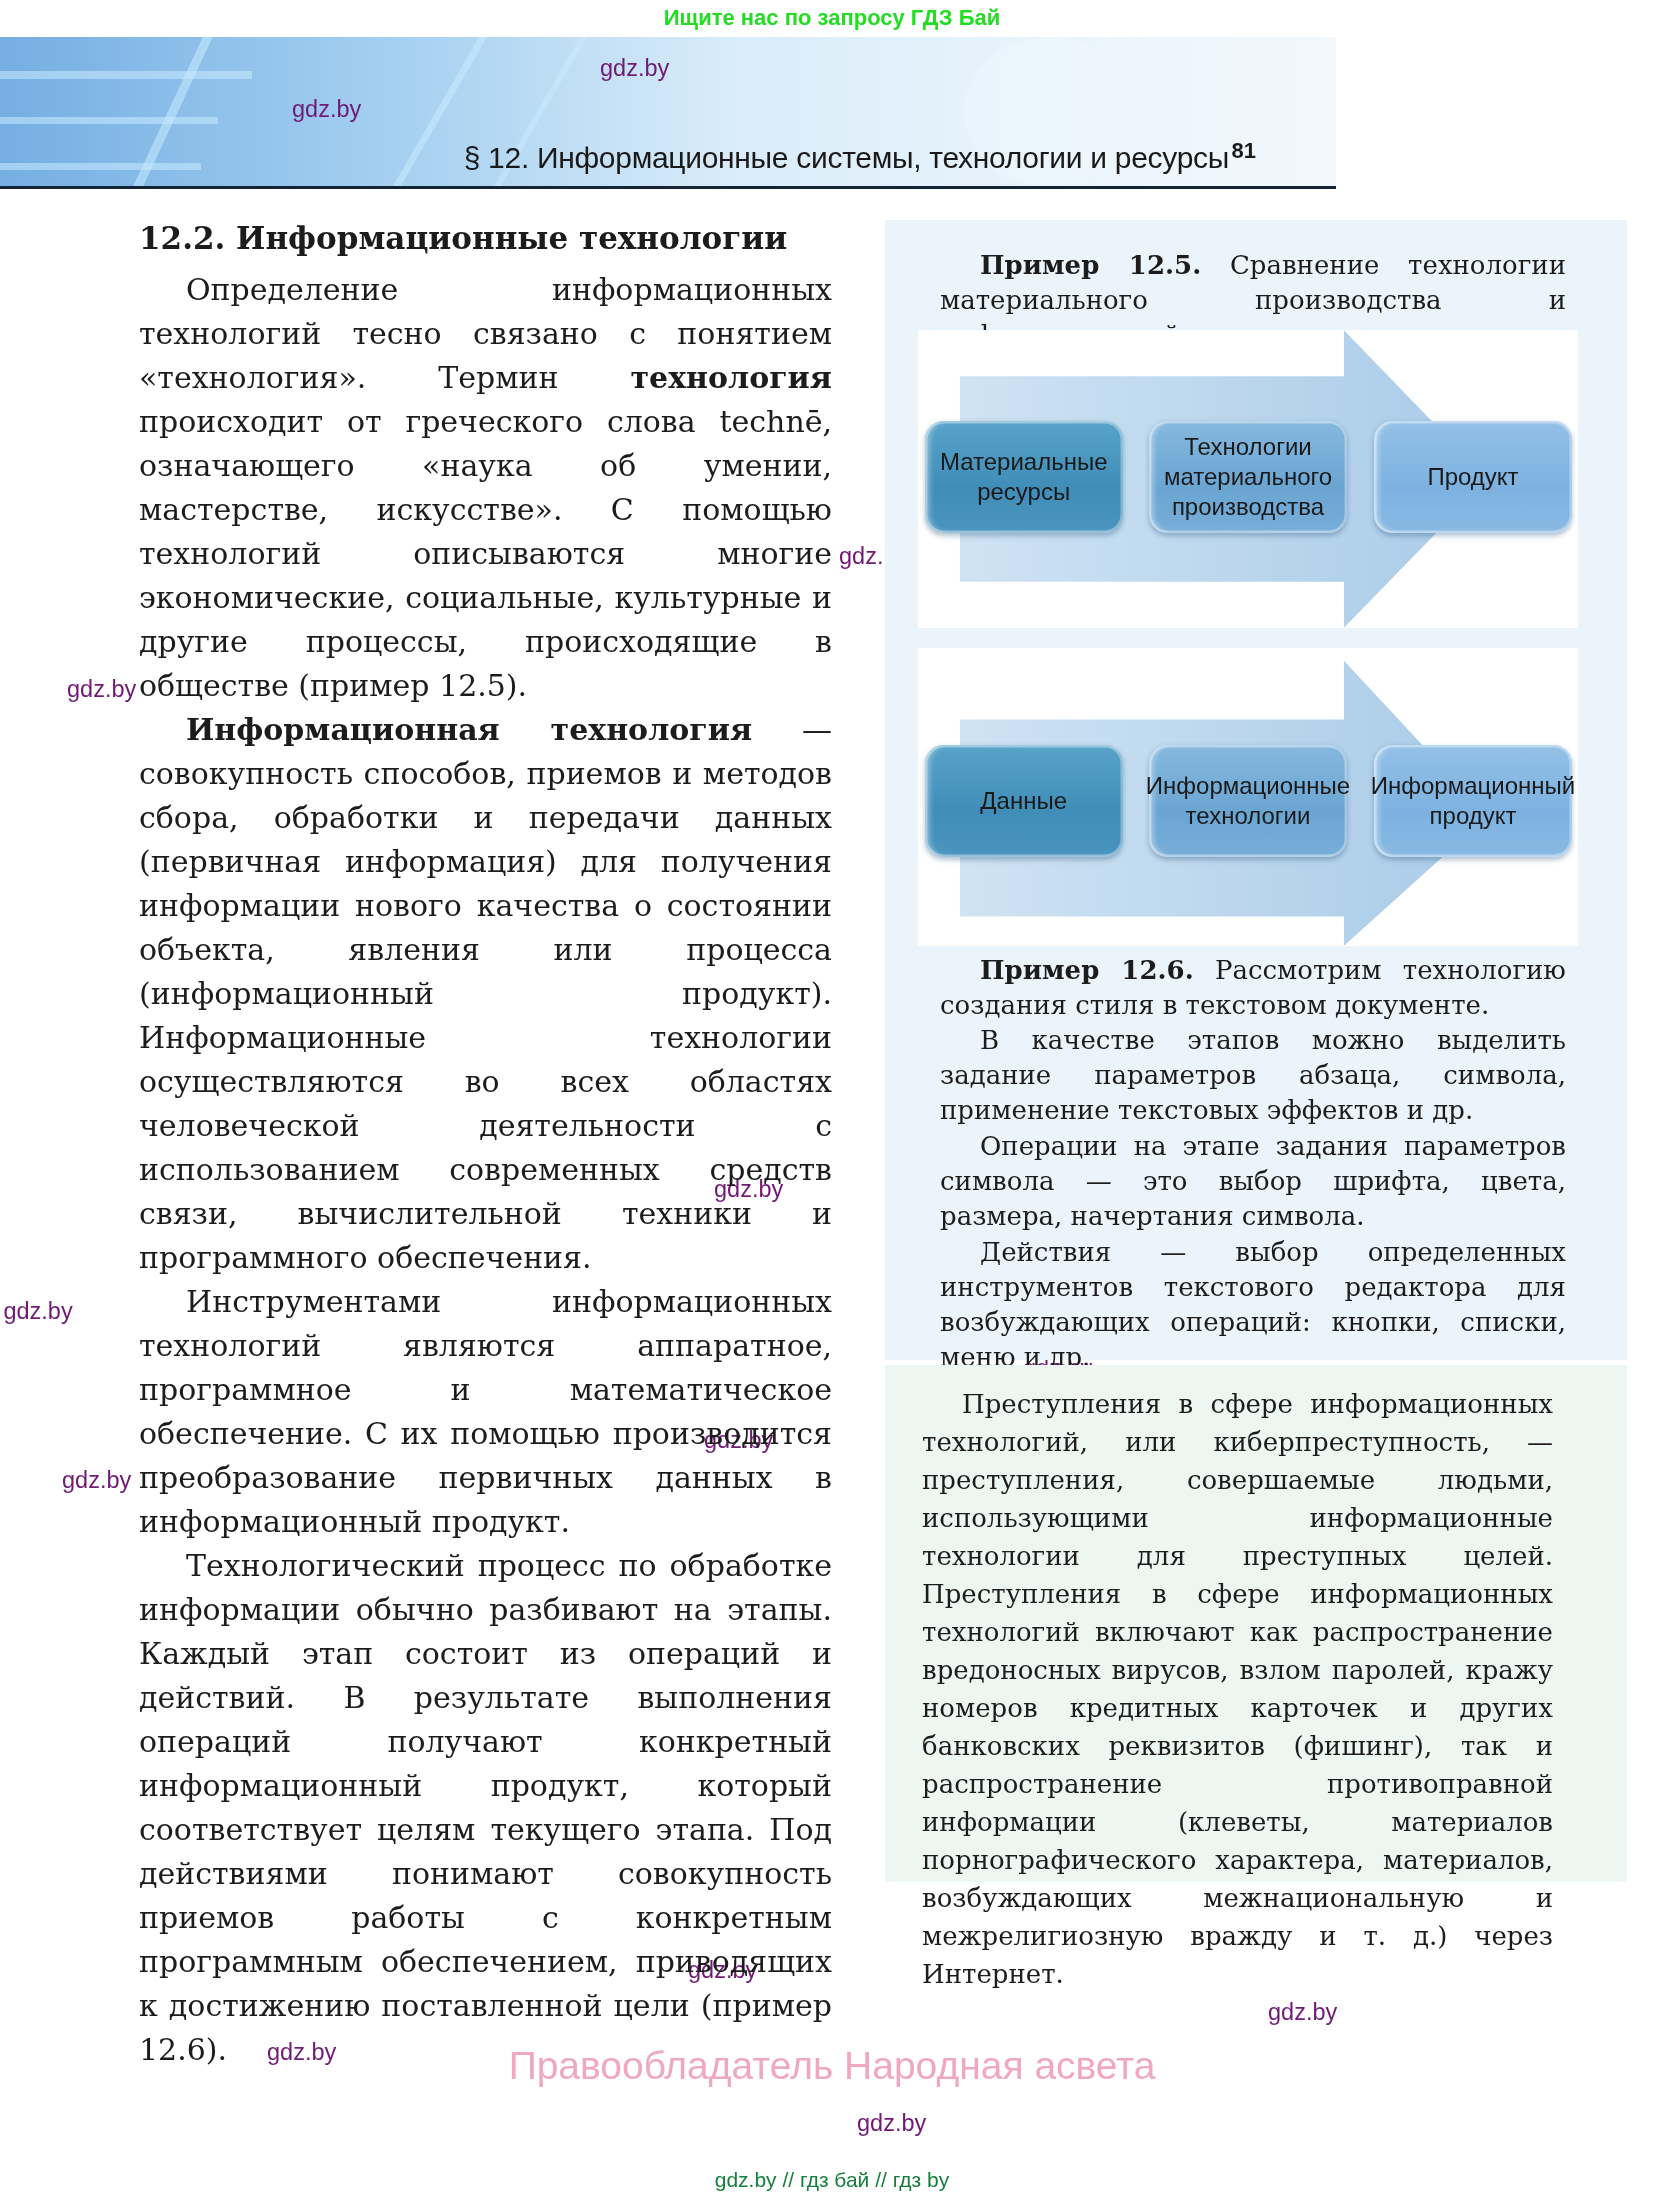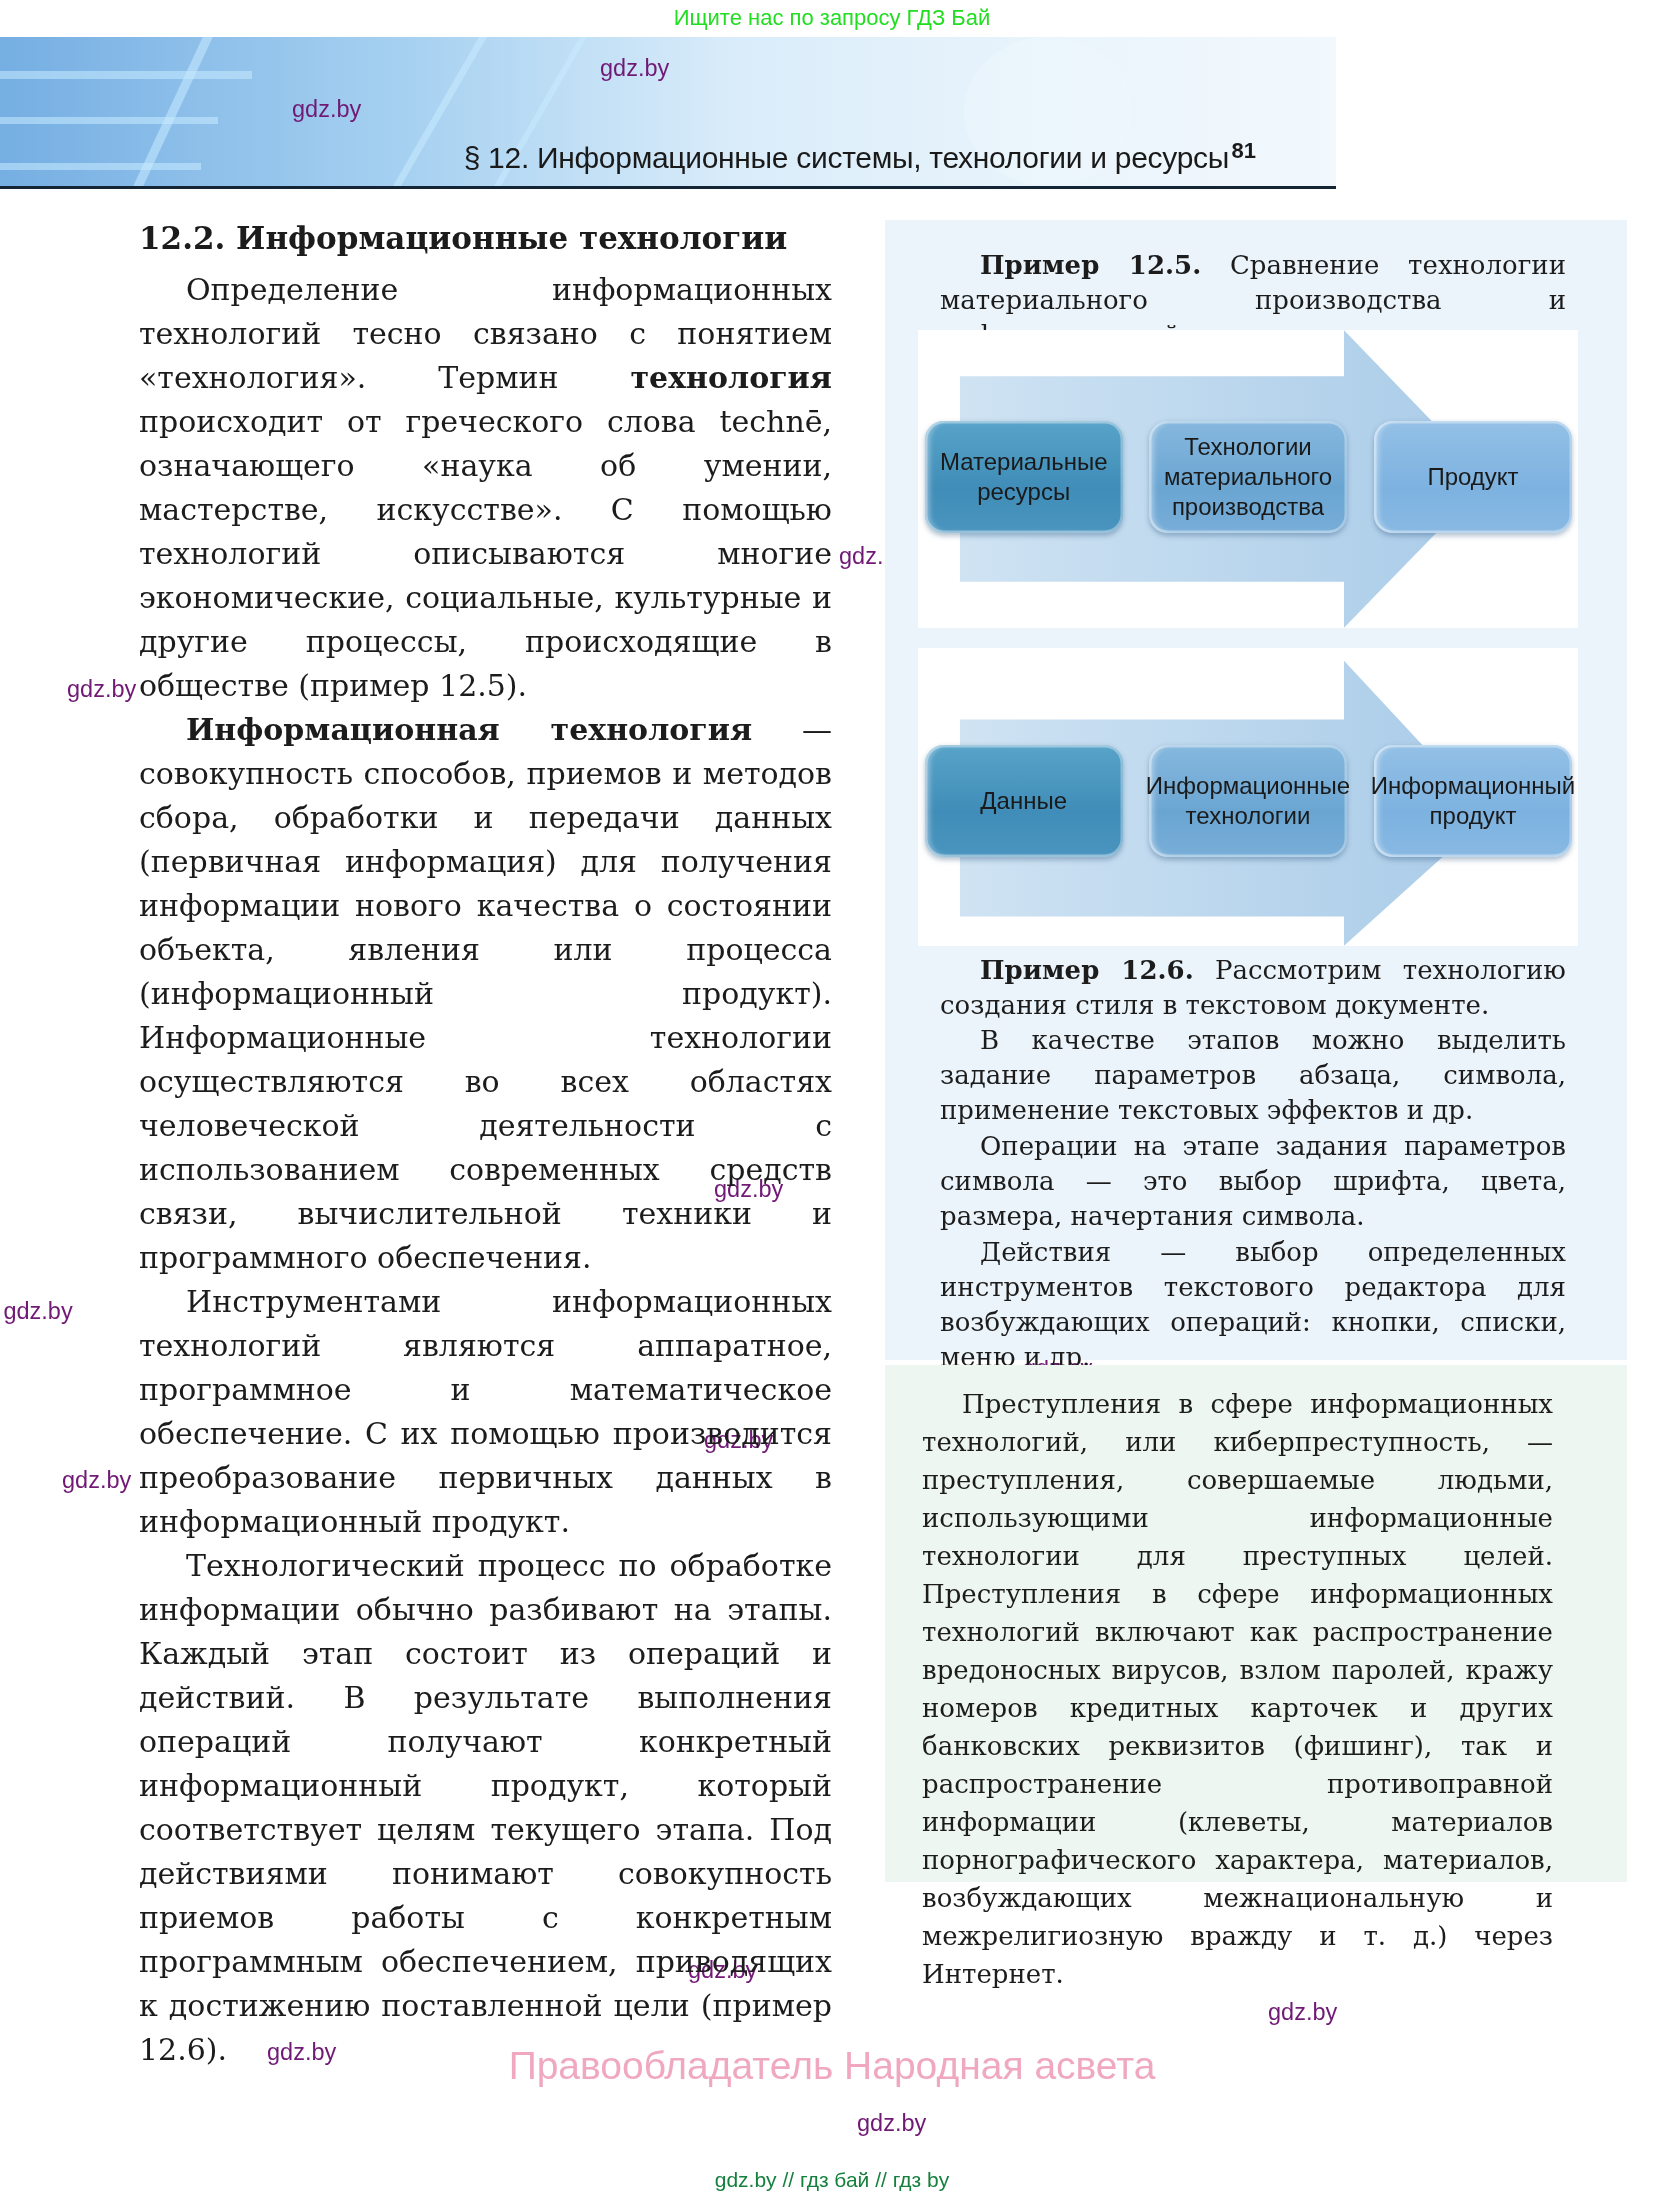--- a/index.html
+++ b/index.html
@@ -6,21 +6,21 @@
   body {
     width:1664px; height:2205px; position:relative; overflow:hidden;
     background:#ffffff;
     font-family:"DejaVu Serif", "Liberation Serif", serif;
     color:#1c1c1c;
   }
   .abs { position:absolute; }
   .top-banner {
     left:0; top:0; width:1664px; height:37px;
     text-align:center; color:#22dd22;
-    font-family:"Liberation Sans", sans-serif; font-size:22px; line-height:35px;
+    font-family:"Liberation Sans", sans-serif; font-size:22px; line-height:35px;font-weight:bold;
   }
   .header {
     left:0; top:37px; width:1336px; height:149px;
     background:
       linear-gradient(90deg, rgba(110,170,225,0.95) 0%, rgba(150,200,238,0.85) 30%, rgba(205,230,248,0.75) 55%, rgba(225,240,250,0.7) 80%, rgba(235,245,252,0.65) 100%);
     border-bottom:3.4px solid #142636;
     overflow:hidden;
   }
   .header .trace { position:absolute; background:rgba(200,235,255,0.55); }
   .header-title {

